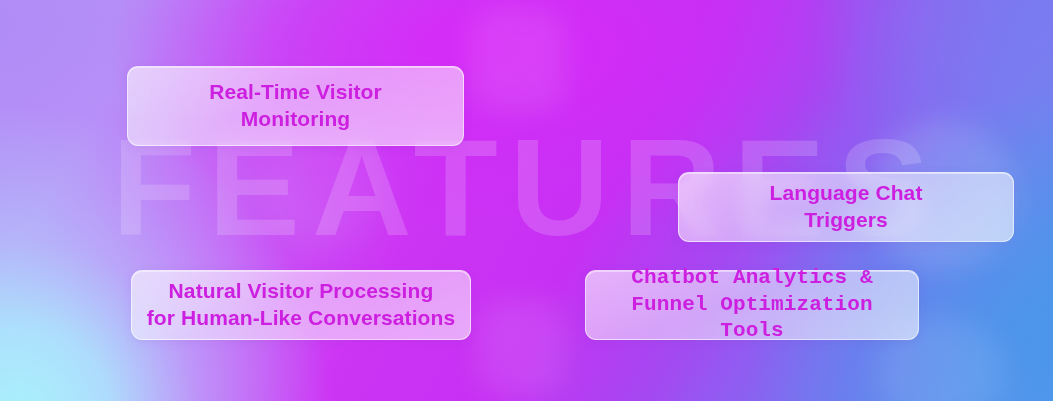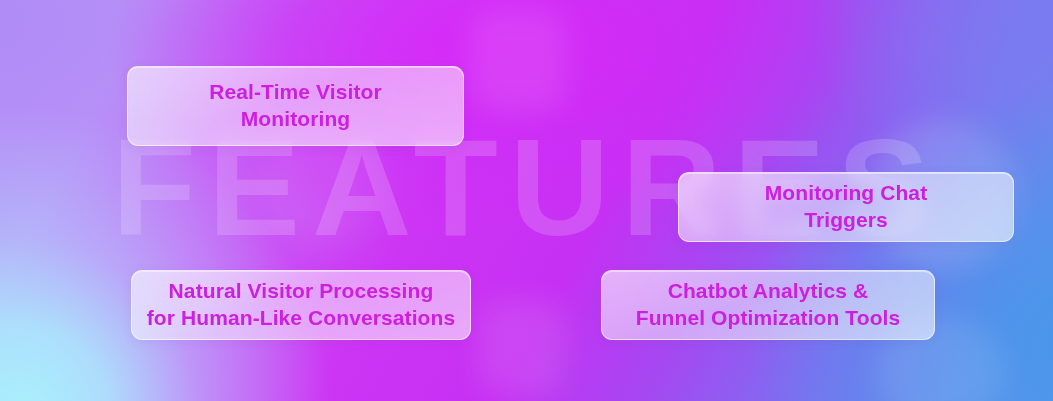--- a/index.html
+++ b/index.html
@@ -108,21 +108,21 @@
     letter-spacing: 0.1px;
     white-space: pre-line;
     padding: 0 14px;
   }
 
   #card-0 { left: 127px; top: 66px;  width: 335px; height: 78px; }
   #card-1 { left: 606px; top: 62px;  width: 332px; height: 82px; }
   #card-2 { left: 55px;  top: 172px; width: 334px; height: 68px; }
   #card-3 { left: 678px; top: 172px; width: 334px; height: 68px; }
   #card-4 { left: 131px; top: 270px; width: 338px; height: 68px; }
-  #card-5 { left: 601px; top: 270px; width: 332px; height: 68px; }
+  #card-5 { left: 585px; top: 270px; width: 332px; height: 68px; font-family: Liberation Mono, monospace; }
 </style>
 </head>
 <body>
 
 <div id="stage">
 
   <div class="bg-layer bg-base"></div>
   <div class="bg-layer bg-violet-tl"></div>
   <div class="bg-layer bg-violet-tr"></div>
   <div class="bg-layer bg-magenta"></div>
@@ -138,21 +138,21 @@
   <div class="watermark">FEATURES</div>
 
   <div class="card" id="card-0">
     <div class="card-text">Real-Time Visitor
 Monitoring</div>
   </div>
 
 
 
   <div class="card" id="card-3">
-    <div class="card-text">Monitoring Chat
+    <div class="card-text">Language Chat
 Triggers</div>
   </div>
 
   <div class="card" id="card-4">
     <div class="card-text">Natural Visitor Processing
 for Human-Like Conversations</div>
   </div>
 
   <div class="card" id="card-5">
     <div class="card-text">Chatbot Analytics &amp;

